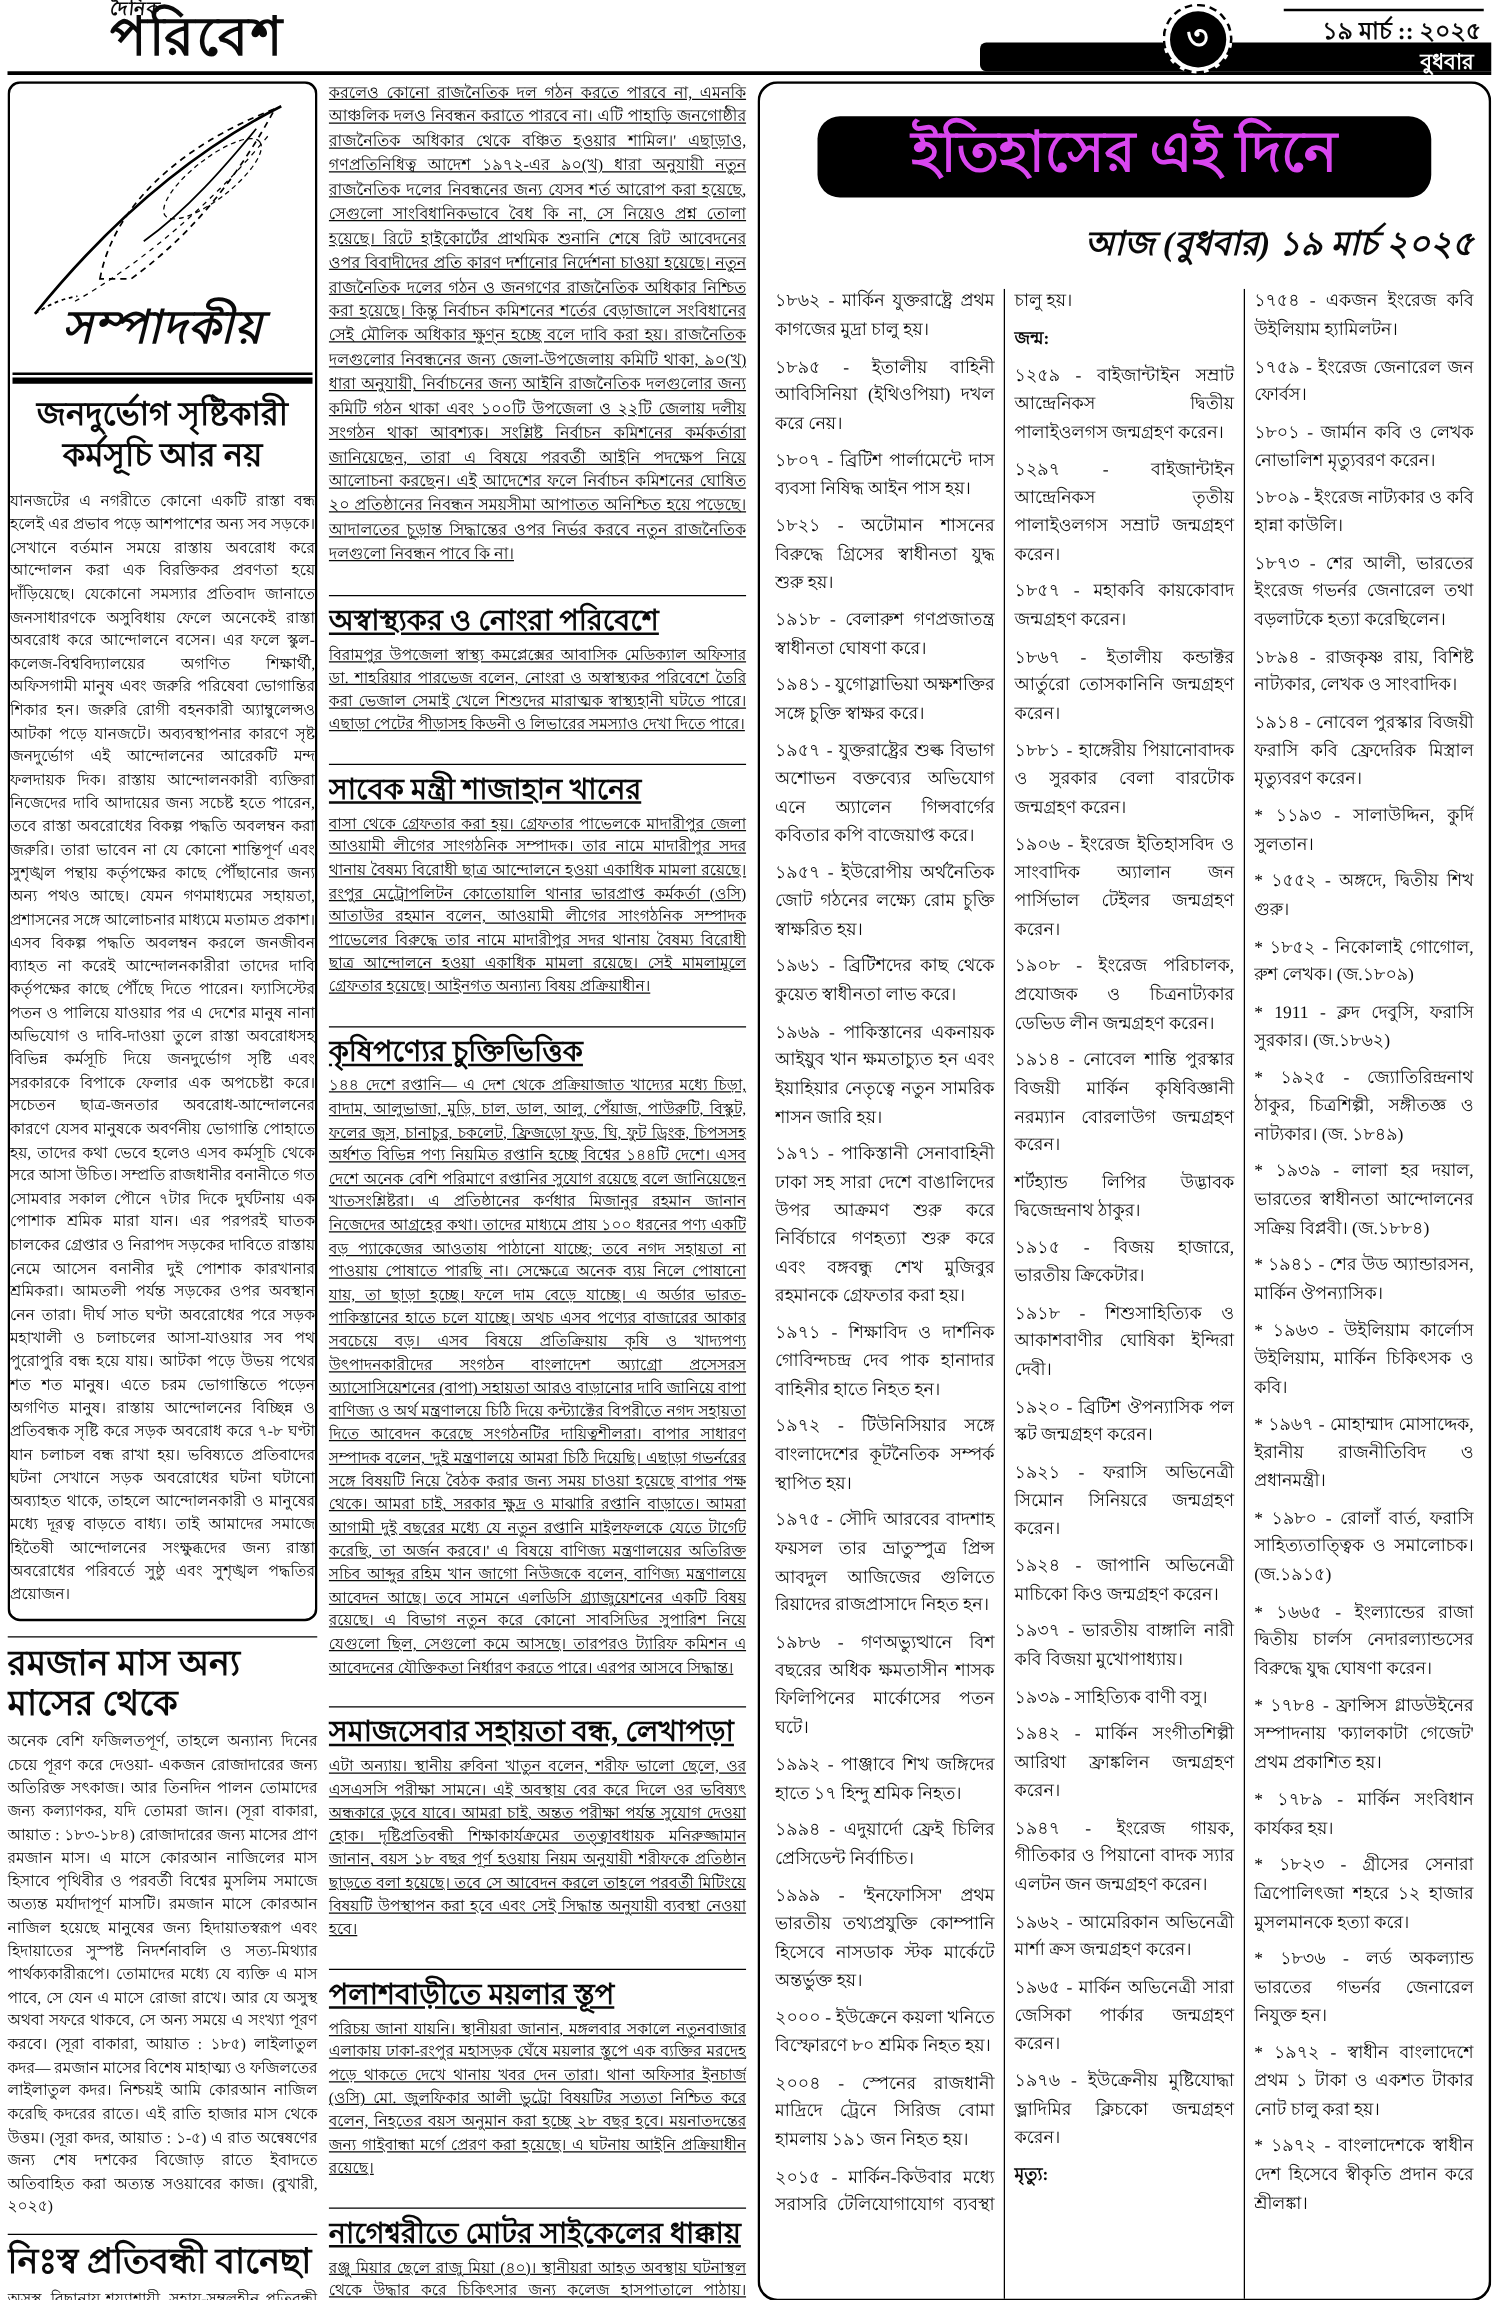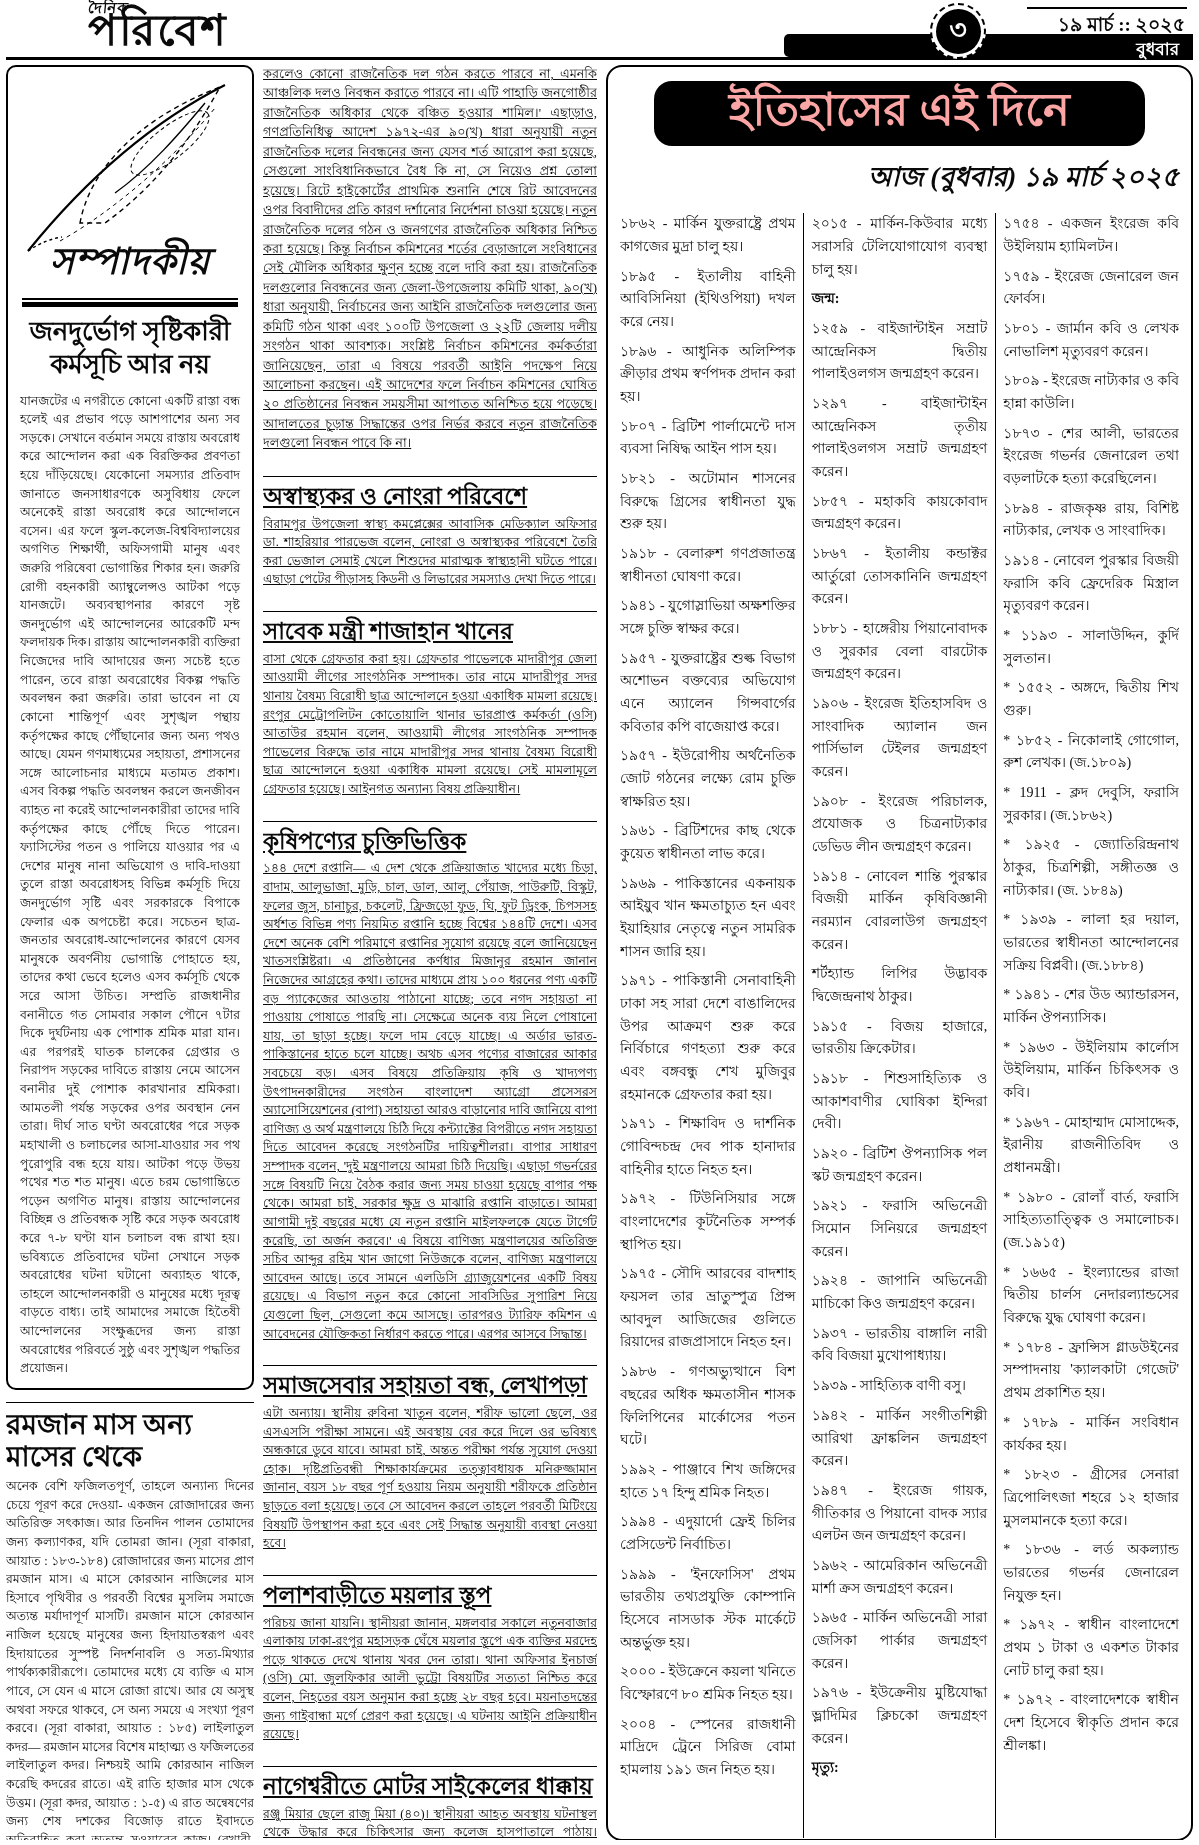--- a/index.html
+++ b/index.html
@@ -27,42 +27,42 @@
             color:#fff; font-size:27px; font-weight:bold;
             display:flex; align-items:center; justify-content:center; }
 
   
   .content { display:flex; gap:9px; padding-top:5px; height:1780px; overflow:hidden; }
   .col-ed   { width:248px; flex:none; overflow:hidden; }
   .col-mid  { width:334px; flex:none; overflow:hidden;text-decoration:underline; }
   .col-hist { flex:1; overflow:hidden; }
 
   
-  .ed-box { border:2px solid #000; border-radius:10px; padding:6px 12px 10px; }
+  .ed-box { border:2px solid #000; border-radius:10px; padding:6px 0 10px; }
   .quill { display:block; margin:0 auto; }
   .ed-label { font-size:37px; font-weight:bold; font-style:italic; text-align:center;
               margin-top:-26px; letter-spacing:1px; }
   .rule-thin  { border-top:2px solid #000; margin:3px 2px 2px; }
   .rule-thick { border-top:5px solid #000; margin:0 2px 8px; }
   .ed-head { font-size:26px; font-weight:bold; text-align:center; line-height:1.28; margin:4px 0 10px; }
   .body-txt { font-size:12.4px; line-height:1.5; text-align:justify; }
   .sub-art { margin-top:12px; border-top:1.5px solid #000; padding-top:6px; }
   .sub-art h3 { font-size:28px; font-weight:bold; line-height:1.15; margin-bottom:4px; }
 
   
   .lead-txt { font-size:12.8px; line-height:1.52; text-align:justify; }
   .article { margin-top:22px; border-top:1px solid #000; padding-top:7px; }
   .article h3 { font-size:23px; font-weight:bold; line-height:1.12; margin-bottom:5px; }
 
   
   .hist-box { border:2.5px solid #000; border-radius:16px; height:1776px;
               padding:10px 12px; overflow:hidden; }
-  .hist-title { background:#000; color:#fca5a5; font-size:45px; font-weight:bold;
+  .hist-title { background:#000; color:#d946ef; font-size:45px; font-weight:bold;
               text-align:center; border-radius:18px; padding:6px 22px 12px;
-              width:88%; margin:4px auto; line-height:1.05; }
+              width:88%; margin:16px auto; line-height:1.05; }
   .hist-date { font-size:27px; font-weight:bold; font-style:italic; text-align:right;
               margin:10px 0 12px; }
   .hist-cols { column-count:3; column-gap:16px; column-rule:1.5px solid #000;
               font-size:14px; line-height:1.62; text-align:justify;
               height:1625px; overflow:hidden; }
   .entry { margin-bottom:7px; }
   .entry.sec { font-weight:bold; }
 </style>
 </head>
 <body>
@@ -166,21 +166,20 @@
     <div class="col-hist">
       <div class="hist-box">
         <div class="hist-title">ইতিহাসের এই দিনে</div>
         <div class="hist-date">আজ (বুধবার) ১৯ মার্চ ২০২৫</div>
         <div class="hist-cols">
 
             <div class="entry">১৮৬২ - মার্কিন যুক্তরাষ্ট্রে প্রথম কাগজের মুদ্রা চালু হয়।</div>
 
             <div class="entry">১৮৯৫ - ইতালীয় বাহিনী আবিসিনিয়া (ইথিওপিয়া) দখল করে নেয়।</div>
 
-            <div class="entry">১৮৯৬ - আধুনিক অলিম্পিক ক্রীড়ার প্রথম স্বর্ণপদক প্রদান করা হয়।</div>
 
             <div class="entry">১৮০৭ - ব্রিটিশ পার্লামেন্টে দাস ব্যবসা নিষিদ্ধ আইন পাস হয়।</div>
 
             <div class="entry">১৮২১ - অটোমান শাসনের বিরুদ্ধে গ্রিসের স্বাধীনতা যুদ্ধ শুরু হয়।</div>
 
             <div class="entry">১৯১৮ - বেলারুশ গণপ্রজাতন্ত্র স্বাধীনতা ঘোষণা করে।</div>
 
             <div class="entry">১৯৪১ - যুগোস্লাভিয়া অক্ষশক্তির সঙ্গে চুক্তি স্বাক্ষর করে।</div>
 
             <div class="entry">১৯৫৭ - যুক্তরাষ্ট্রের শুল্ক বিভাগ অশোভন বক্তব্যের অভিযোগ এনে অ্যালেন গিন্সবার্গের কবিতার কপি বাজেয়াপ্ত করে।</div>

